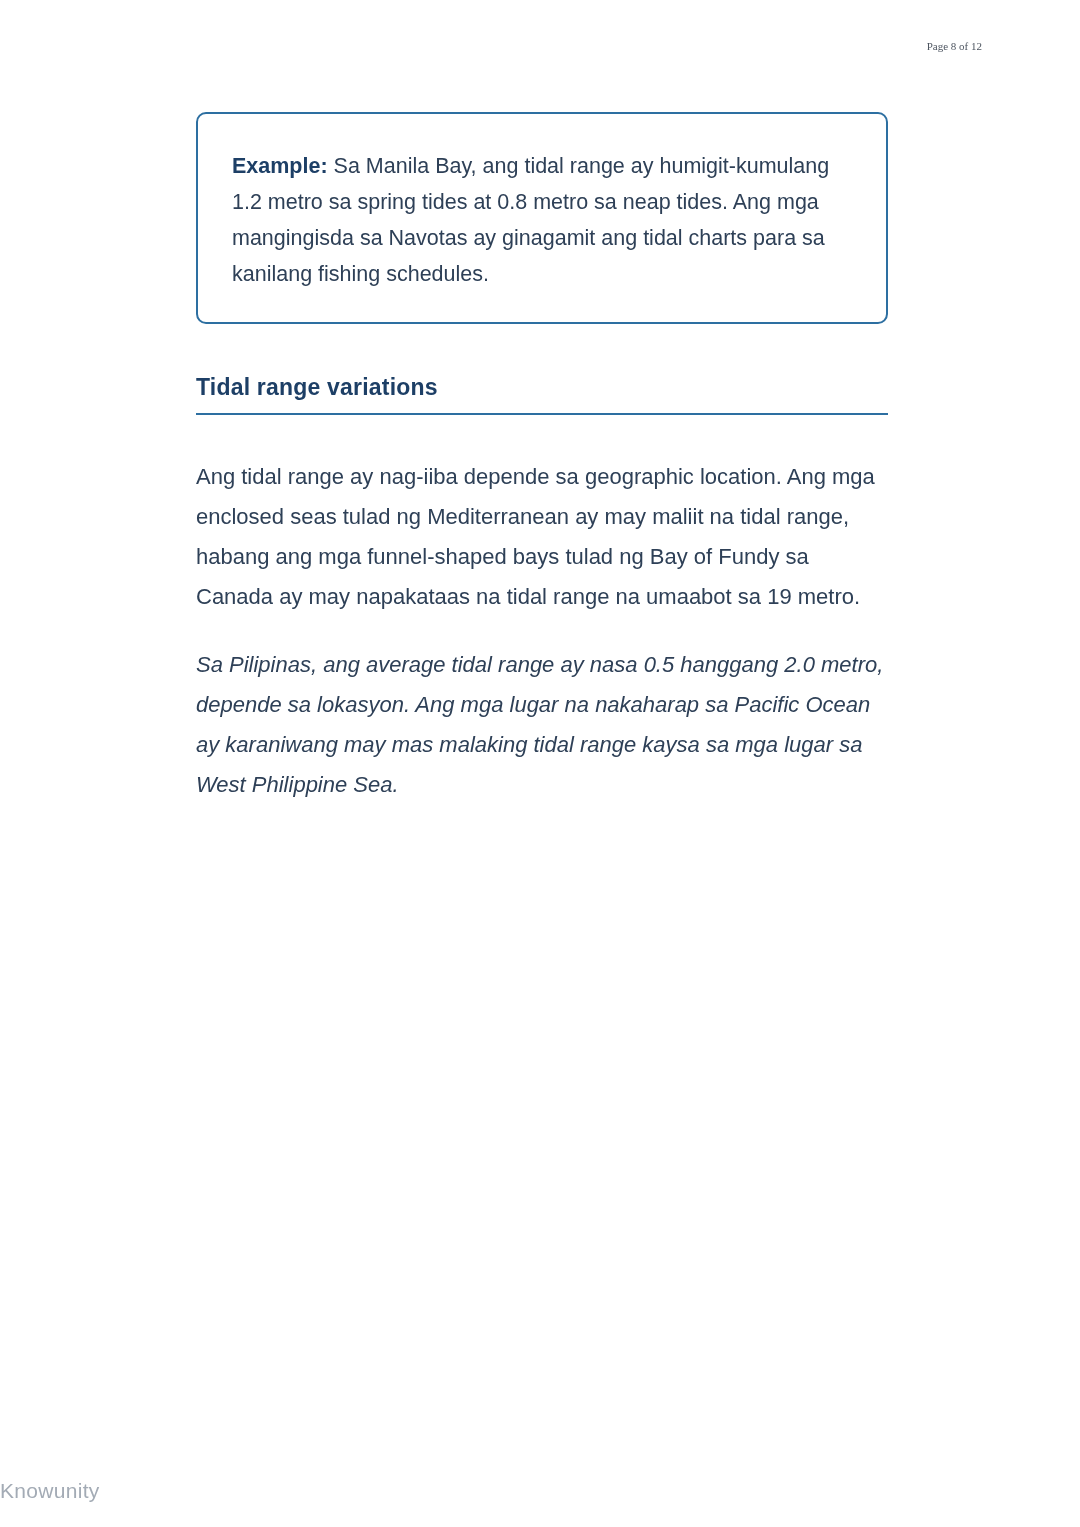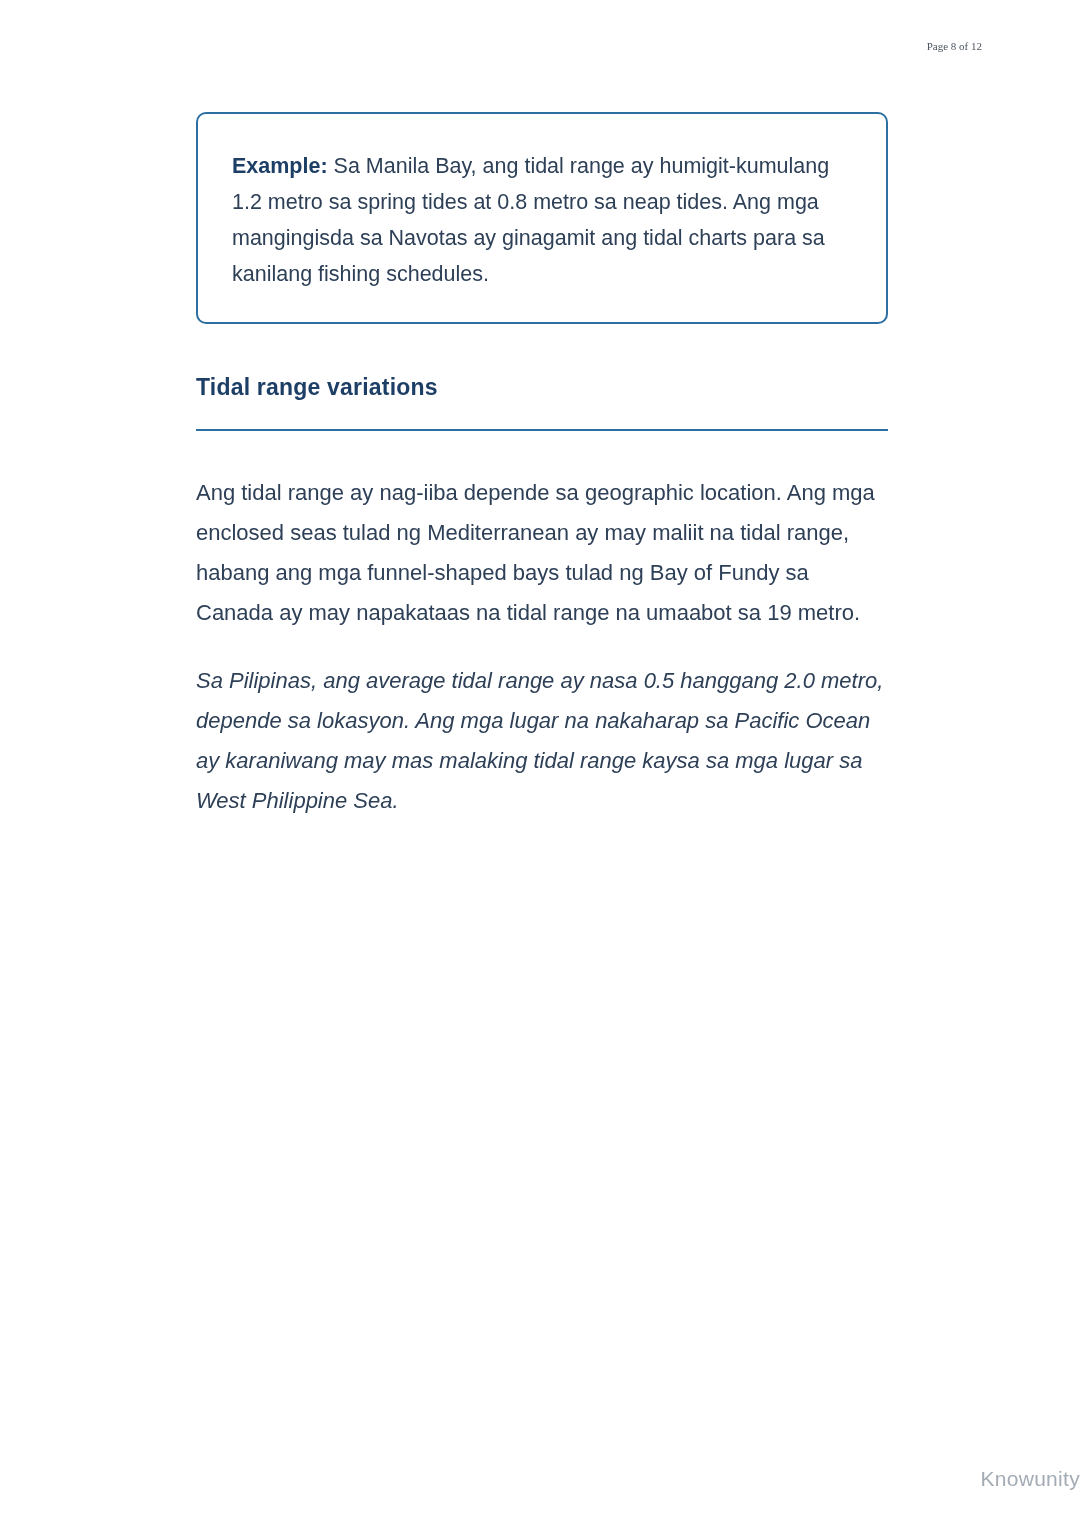--- a/index.html
+++ b/index.html
@@ -46,40 +46,40 @@
   }
   .example-box strong{
     font-weight:700;
     color:var(--heading);
   }
   .section-heading{
     margin-top:50px;
     font-size:23px;
     font-weight:700;
     color:var(--heading);
-    padding-bottom:28px;
+    padding-bottom:12px;
     border-bottom:2px solid var(--accent);
     letter-spacing:0.2px;
   }
   .body-paragraph{
     font-size:22px;
     line-height:40px;
     color:var(--text);
     margin-top:42px;
   }
   .body-paragraph + .body-paragraph{
     margin-top:28px;
     font-style:italic;
   }
   .footer{
     position:absolute;
-    bottom:36px;
+    bottom:24px;
     left:0;
     width:100%;
-    text-align:right;
+    text-align:left;
     font-size:21px;
     color:var(--muted);
     letter-spacing:0.3px;
   }
 </style>
 </head>
 <body>
 
 <div class="page-indicator">Page 8 of 12</div>
 

